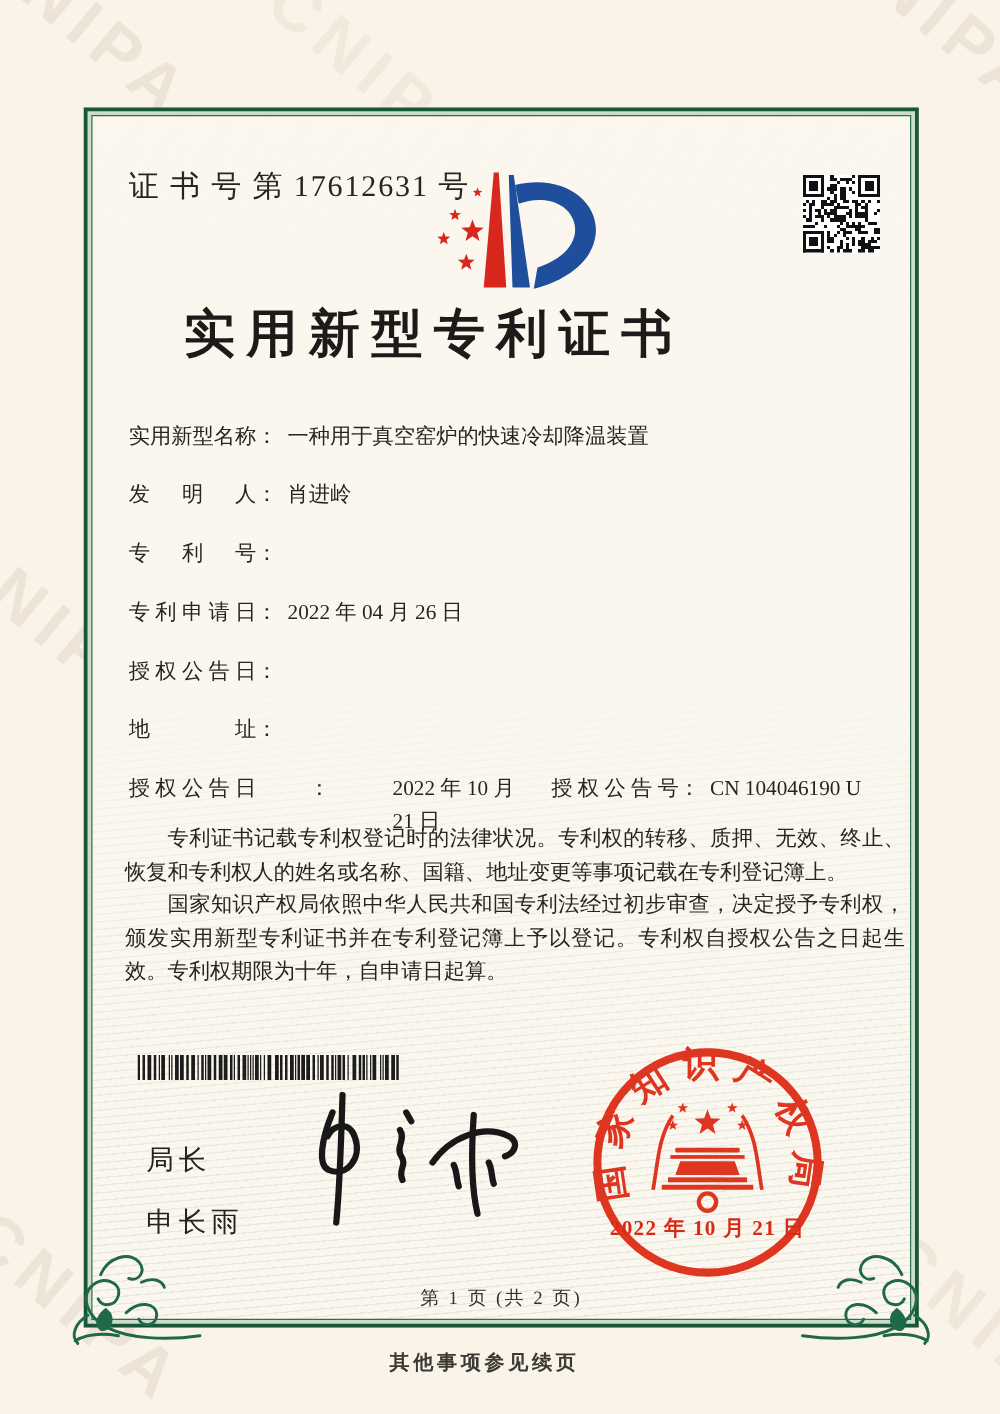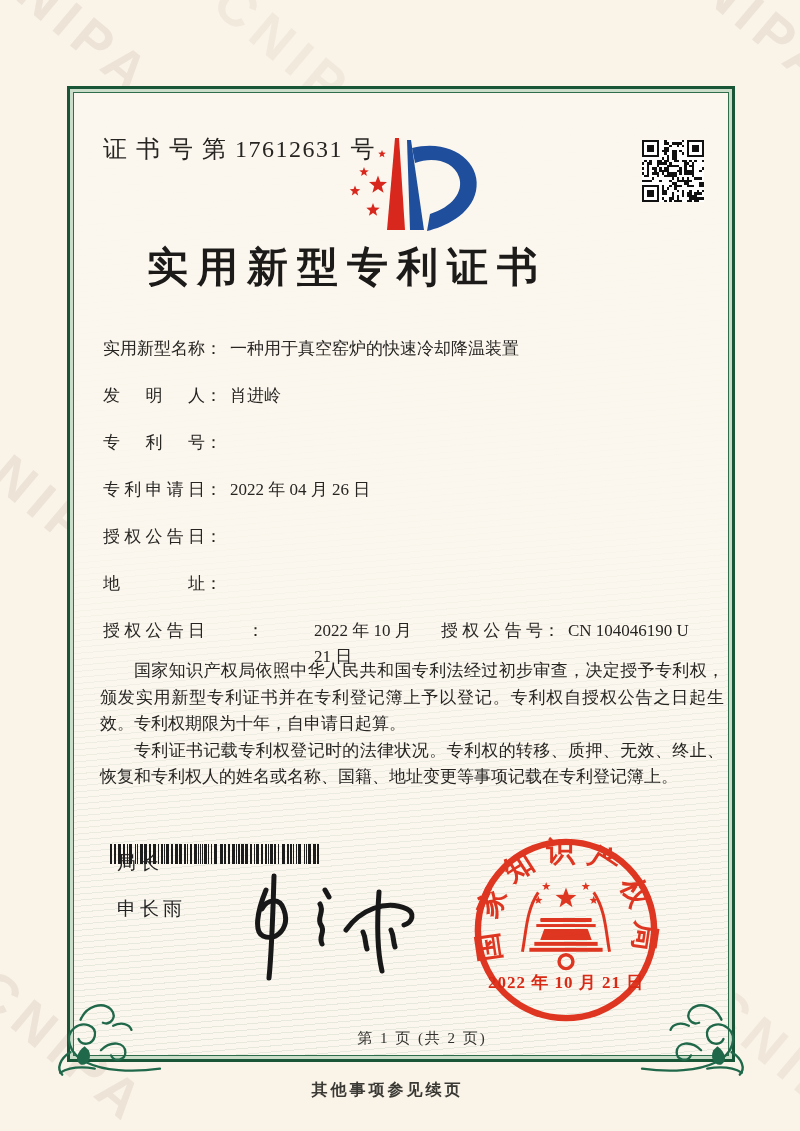--- a/index.html
+++ b/index.html
@@ -43,32 +43,32 @@
   .flabel{display:inline-block;width:102px;text-align:justify;text-align-last:justify;flex:none;}
   .fcolon{flex:none;margin-right:8px;}
   .fvalue{max-width:500px;}
   .grant-row{display:flex;font-size:17px;line-height:26px;margin-top:5px;}
   .grant-left{display:flex;width:327px;flex:none;gap:42px;}
   .grant-right{display:flex;margin-left:11px;}
   .paras{position:absolute;left:100px;top:658px;width:624px;z-index:2;font-size:17px;line-height:26.5px;text-align:justify;}
   .paras p{margin:0;text-indent:2em;}
   .barcode{position:absolute;left:110px;top:844px;width:212px;height:20px;z-index:2;}
   .signer{
-    position:absolute;left:117px;top:850px;z-index:2;
+    position:absolute;left:117px;top:913px;z-index:2;
     font-family:"Liberation Sans","DejaVu Sans",sans-serif;
-    font-size:19px;color:#222;letter-spacing:4px;
+    font-size:22px;color:#222;letter-spacing:4px;
   }
   .signer div{margin-bottom:20px;}
   .signature{position:absolute;left:228px;top:870px;width:195px;height:118px;z-index:2;}
   .seal{position:absolute;left:467px;top:831px;width:198px;height:198px;z-index:2;opacity:0.94;}
   .seal-date{
     position:absolute;left:467px;top:971px;width:198px;text-align:center;z-index:3;
     color:#d92a16;font-size:17px;font-weight:700;letter-spacing:1px;
   }
-  .page-note{position:absolute;left:67px;top:1029px;width:668px;text-align:center;z-index:2;font-size:15px;letter-spacing:2px;color:#33322f;padding-left:21px;}
+  .page-note{position:absolute;left:67px;top:1029px;width:668px;text-align:center;z-index:2;font-size:15px;letter-spacing:2px;color:#33322f;}
   .cont-note{position:absolute;left:0;top:1080px;width:775px;text-align:center;z-index:2;font-size:16px;letter-spacing:3px;color:#3a3934;font-weight:bold;}
 </style>
 </head>
 <body>
 
 <span class="wm" style="left:-34px;top:-12px;">CNIPA</span>
 <span class="wm" style="left:198px;top:28px;color:rgba(186,166,144,0.12);">CNIPA</span>
 <span class="wm" style="left:648px;top:-18px;">CNIPA</span>
 <span class="wm" style="left:520px;top:330px;color:rgba(186,166,144,0.16);">CNIPA</span>
 <span class="wm" style="left:-60px;top:470px;">CNIPA</span>
@@ -369,22 +369,22 @@
     </span>
     <span class="grant-right">
       <span class="flabel">授权公告号</span>
         <span class="fcolon">：</span>
       <span class="fvalue">CN 104046190 U</span>
     </span>
   </div>
 </div>
 
 <div class="paras">
+  <p>专利证书记载专利权登记时的法律状况。专利权的转移、质押、无效、终止、恢复和专利权人的姓名或名称、国籍、地址变更等事项记载在专利登记簿上。</p>
   <p>国家知识产权局依照中华人民共和国专利法经过初步审查，决定授予专利权，颁发实用新型专利证书并在专利登记簿上予以登记。专利权自授权公告之日起生效。专利权期限为十年，自申请日起算。</p>
-  <p>专利证书记载专利权登记时的法律状况。专利权的转移、质押、无效、终止、恢复和专利权人的姓名或名称、国籍、地址变更等事项记载在专利登记簿上。</p>
 </div>
 
 <svg class="barcode" viewBox="0 0 212 20" preserveAspectRatio="none">
   <g id="barcode-bars" fill="#1c1c1c">
       <rect x="0" y="0" width="2" height="20"></rect>
       <rect x="4" y="0" width="2" height="20"></rect>
       <rect x="8" y="0" width="3" height="20"></rect>
       <rect x="13" y="0" width="2" height="20"></rect>
       <rect x="17" y="0" width="1" height="20"></rect>
       <rect x="19" y="0" width="3" height="20"></rect>

